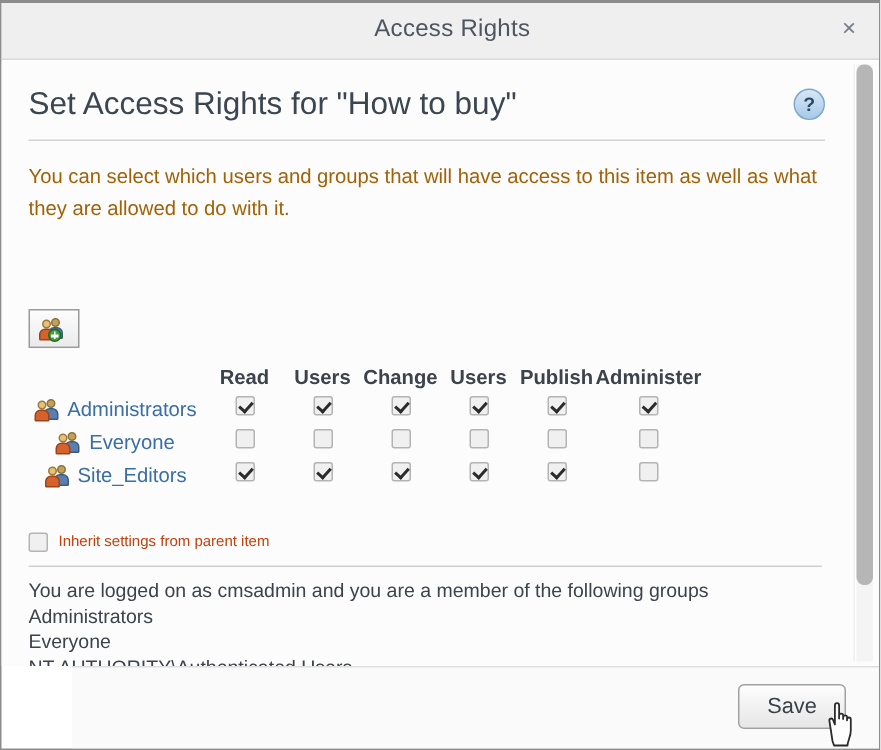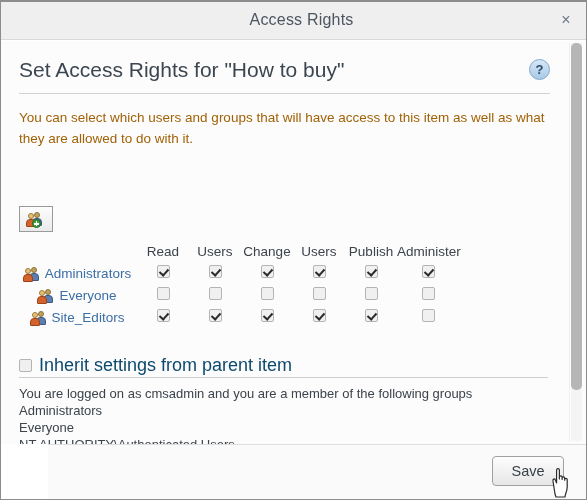--- a/index.html
+++ b/index.html
@@ -198,21 +198,21 @@
 
   
   .perm-table {
     position: absolute;
     left: 14px;
     top: 203px;
     border-collapse: collapse;
   }
   .perm-table th {
     font-size: 13.5px;
-    font-weight: normal;
+    font-weight: bold;
     color: #3c434b;
     padding: 0 0 3px 0;
     text-align: center;
     width: 52px;
   }
   .perm-table th.group-col {
     width: 122px;
     text-align: left;
   }
   .perm-table td {
@@ -266,22 +266,22 @@
   .inherit-row {
     position: absolute;
     left: 18px;
     top: 314px;
     display: flex;
     align-items: center;
     gap: 7px;
     cursor: pointer;
   }
   .inherit-label {
-    font-size: 18px;
-    color: #0c4a6e;
+    font-size: 10px;
+    color: #c2410c;
   }
   .inherit-rule {
     position: absolute;
     left: 18px;
     right: 38px;
     top: 336px;
     height: 1px;
     background: #cfcfcf;
   }
 

